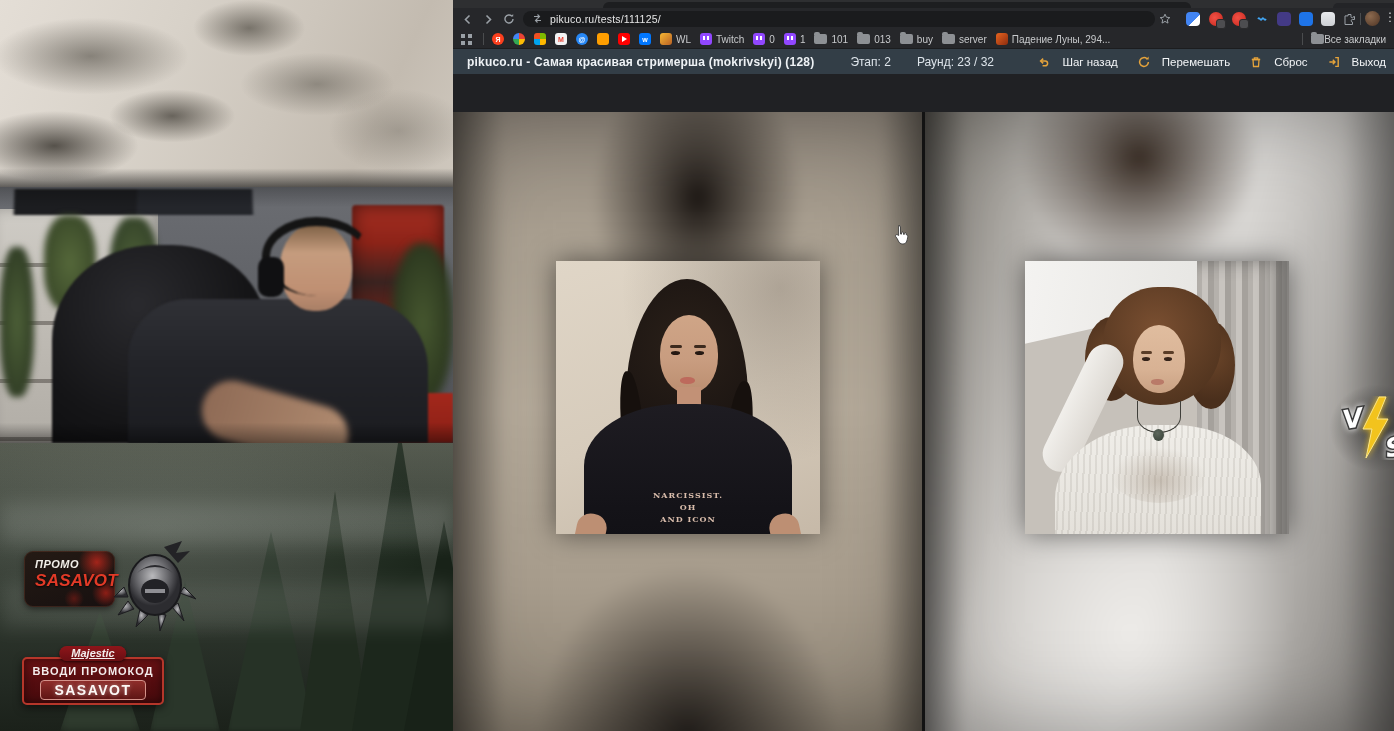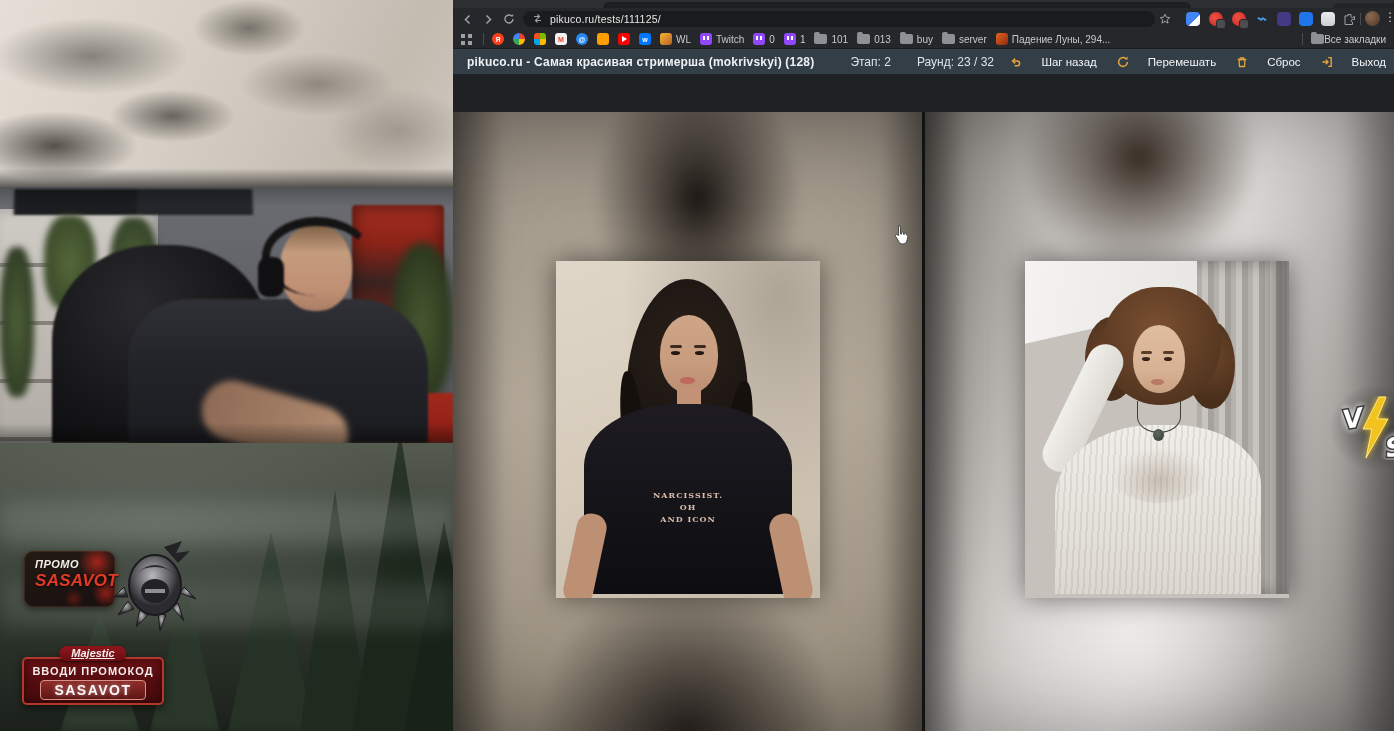--- a/index.html
+++ b/index.html
@@ -137,21 +137,21 @@
   .twitch-glyph{position:relative;}
   .twitch-glyph::after{content:"";position:absolute;left:3px;top:3px;width:2px;height:4px;background:#fff;
       box-shadow:4px 0 0 #fff;}
 
   .quiz-header{position:absolute;left:0;top:49px;width:941px;height:25px;background:#333e47;
       display:flex;align-items:center;padding:0 8px 0 14px;box-sizing:border-box;color:#eef2f5;}
   .qh-title{font-weight:bold;font-size:12px;letter-spacing:.2px;text-align:center;}
   .qh-meta{font-size:12px;margin-left:36px;color:#dde4ea;}
   .qh-meta.round{margin-left:26px;}
   .qh-actions{margin-left:auto;display:flex;align-items:center;gap:20px;}
-  .action-btn{display:flex;align-items:center;gap:19px;font-size:11.5px;color:#f3f5f7;cursor:pointer;}
+  .action-btn{display:flex;align-items:center;gap:12px;font-size:11.5px;color:#f3f5f7;cursor:pointer;}
   .action-btn svg{flex:none;}
 
   .names{position:absolute;left:0;top:74px;width:941px;height:38px;display:flex;background:#404d58;
       border-top:1px solid #2b343c;box-shadow:inset 0 -2px 0 #1d242a;}
   .name-cell{width:469px;display:flex;align-items:center;justify-content:center;
       font-weight:bold;font-size:15px;color:#f0f3f5;letter-spacing:.3px;cursor:pointer;}
   .name-div{width:3px;background:#28313a;}
 
   .arena{position:absolute;left:0;top:112px;width:941px;height:619px;display:flex;}
   .panel{position:relative;width:469px;height:619px;overflow:hidden;cursor:pointer;}
@@ -164,21 +164,21 @@
       linear-gradient(270deg, rgba(0,0,0,.55) 0%, transparent 12%),
       linear-gradient(180deg,#8f867b 0%,#aaa091 22%,#b6ab9b 48%,#a89d8d 75%,#8a8071 100%);}
   .pbg-right{background:
       radial-gradient(ellipse 170px 160px at 46% 10%, rgba(42,29,20,.9), transparent 70%),
       radial-gradient(ellipse 220px 260px at 44% 82%, rgba(238,236,233,.95), transparent 75%),
       linear-gradient(90deg, rgba(8,8,8,.65) 0%, transparent 12%),
       linear-gradient(270deg, rgba(40,40,40,.5) 0%, transparent 14%),
       linear-gradient(105deg,#757169 0%,#c7c4c0 30%,#d8d6d3 55%,#a5a29e 80%,#75726e 100%);}
   .panel::after{content:"";position:absolute;inset:0;box-shadow:inset 0 0 90px rgba(0,0,0,.35);pointer-events:none;}
 
-  .photo-card{position:absolute;top:149px;width:264px;height:337px;overflow:hidden;
+  .photo-card{position:absolute;top:149px;width:264px;height:273px;overflow:hidden;
       box-shadow:0 0 26px rgba(0,0,0,.5);}
   .card-left{left:103px;background:
       radial-gradient(ellipse at 85% 10%, rgba(90,80,70,.35), transparent 50%),
       linear-gradient(160deg,#e0d6c7 0%,#d6cbbb 55%,#c6b9a8 100%);}
   .card-right{left:100px;background:#c6c1ba;}
   .pc{position:absolute;}
 
   
   .l-hair{left:70px;top:18px;width:122px;height:238px;border-radius:52% 52% 42% 46%;
       background:radial-gradient(circle at 50% 28%,#2a2019 0%,#181210 60%,#120d0b 100%);}

